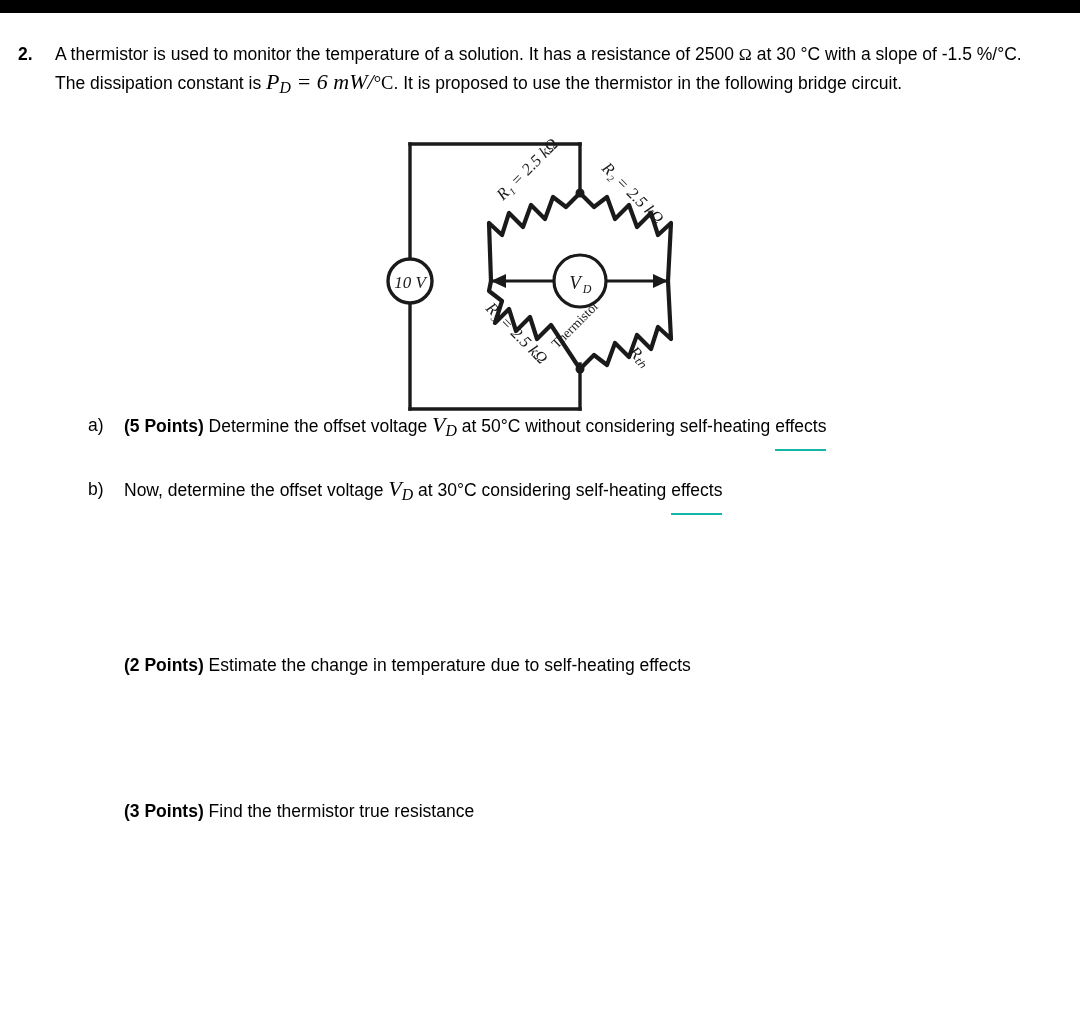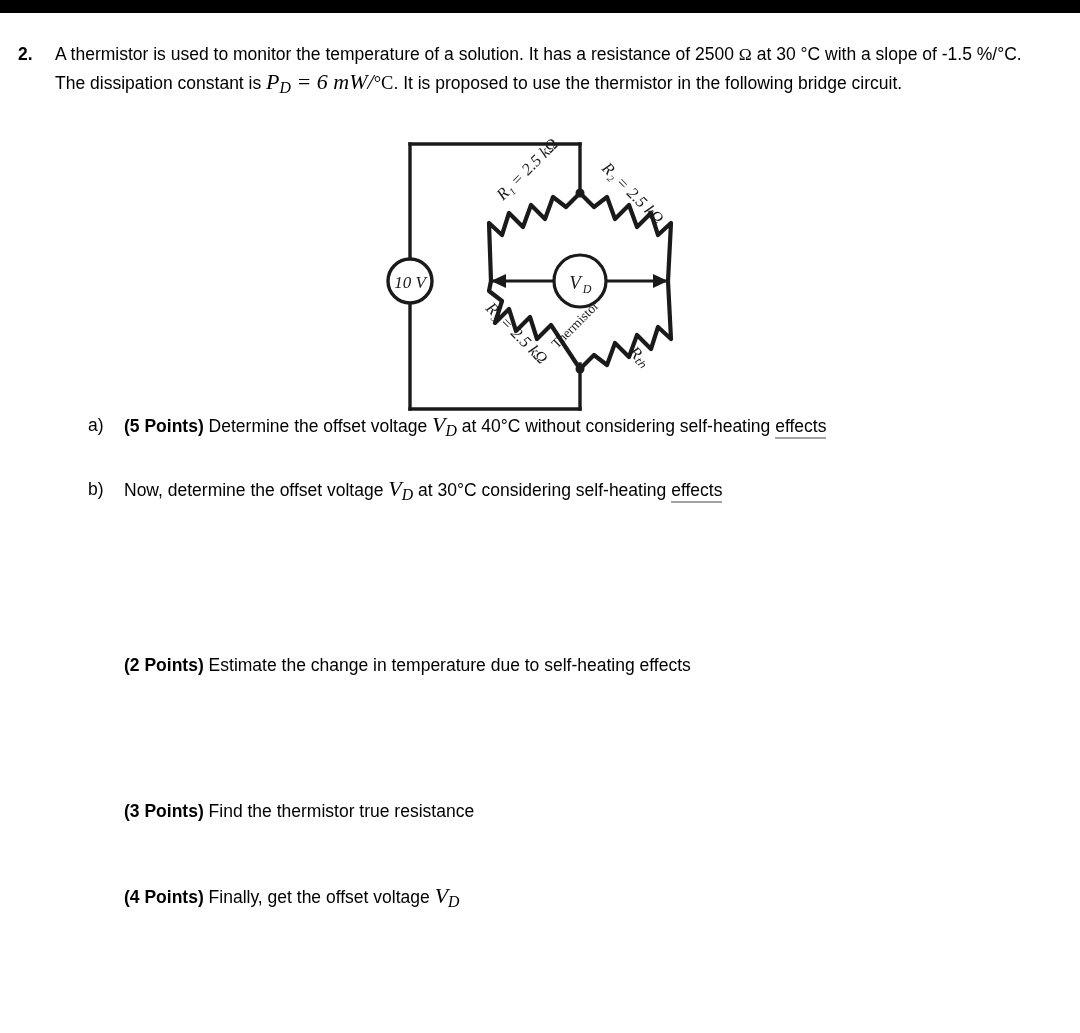--- a/index.html
+++ b/index.html
@@ -97,22 +97,22 @@
   }
   .sub-marker {
     width: 36px;
     flex: 0 0 36px;
   }
   .sub-text {
     flex: 1 1 auto;
   }
   .bold { font-weight: bold; }
   .spell {
-    border-bottom: 2px solid #a3a3a3;
-    padding-bottom: 1px;
+    border-bottom: 2px solid #14b8a6;
+    padding-bottom: 13px;
   }
   .plain-item {
     position: relative;
     margin-left: 124px;
     margin-right: 40px;
     font-size: 17.5px;
     line-height: 28px;
   }
   .gap-a { height: 30px; }
   .gap-b { height: 30px; }
@@ -178,21 +178,21 @@
       <text x="172" y="218" transform="rotate(-45 172 218)" text-anchor="start" font-family="Liberation Serif, serif" font-style="normal" font-size="13.5" fill="#1a1a1a">Thermistor</text>
 
       <text x="243" y="222" transform="rotate(45 243 222)" text-anchor="start" font-family="Liberation Serif, serif" font-style="italic" font-size="17" fill="#1a1a1a">Rₜₕ</text>
     </svg>
   </div>
 
   <div class="sub-list">
 
     <div class="sub-item">
       <div class="sub-marker">a)</div>
-      <div class="sub-text"><span class="bold">(5 Points)</span><span> Determine the offset voltage </span><span class="mathit"><span>V</span><span class="sub">D</span></span><span> at 40°C without considering self-heating </span><span class="spell">effects</span></div>
+      <div class="sub-text"><span class="bold">(5 Points)</span><span> Determine the offset voltage </span><span class="mathit"><span>V</span><span class="sub">D</span></span><span> at 50°C without considering self-heating </span><span class="spell">effects</span></div>
     </div>
 
     <div class="gap-a"></div>
 
     <div class="sub-item">
       <div class="sub-marker">b)</div>
       <div class="sub-text"><span>Now, determine the offset voltage </span><span class="mathit"><span>V</span><span class="sub">D</span></span><span> at 30°C considering self-heating </span><span class="spell">effects</span></div>
     </div>
 
     <div class="gap-b" style="height:29px"></div>
@@ -207,16 +207,15 @@
 
     <div style="height:61px"></div>
 
 
     <div style="height:57px"></div>
 
     <div class="plain-item"><span class="bold">(3 Points)</span><span> Find the thermistor true resistance</span></div>
 
     <div style="height:57px"></div>
 
-    <div class="plain-item"><span class="bold">(4 Points)</span><span> Finally, get the offset voltage </span><span class="mathit"><span>V</span><span class="sub">D</span></span></div>
 
   </div>
 </div>
 
 </body></html>

